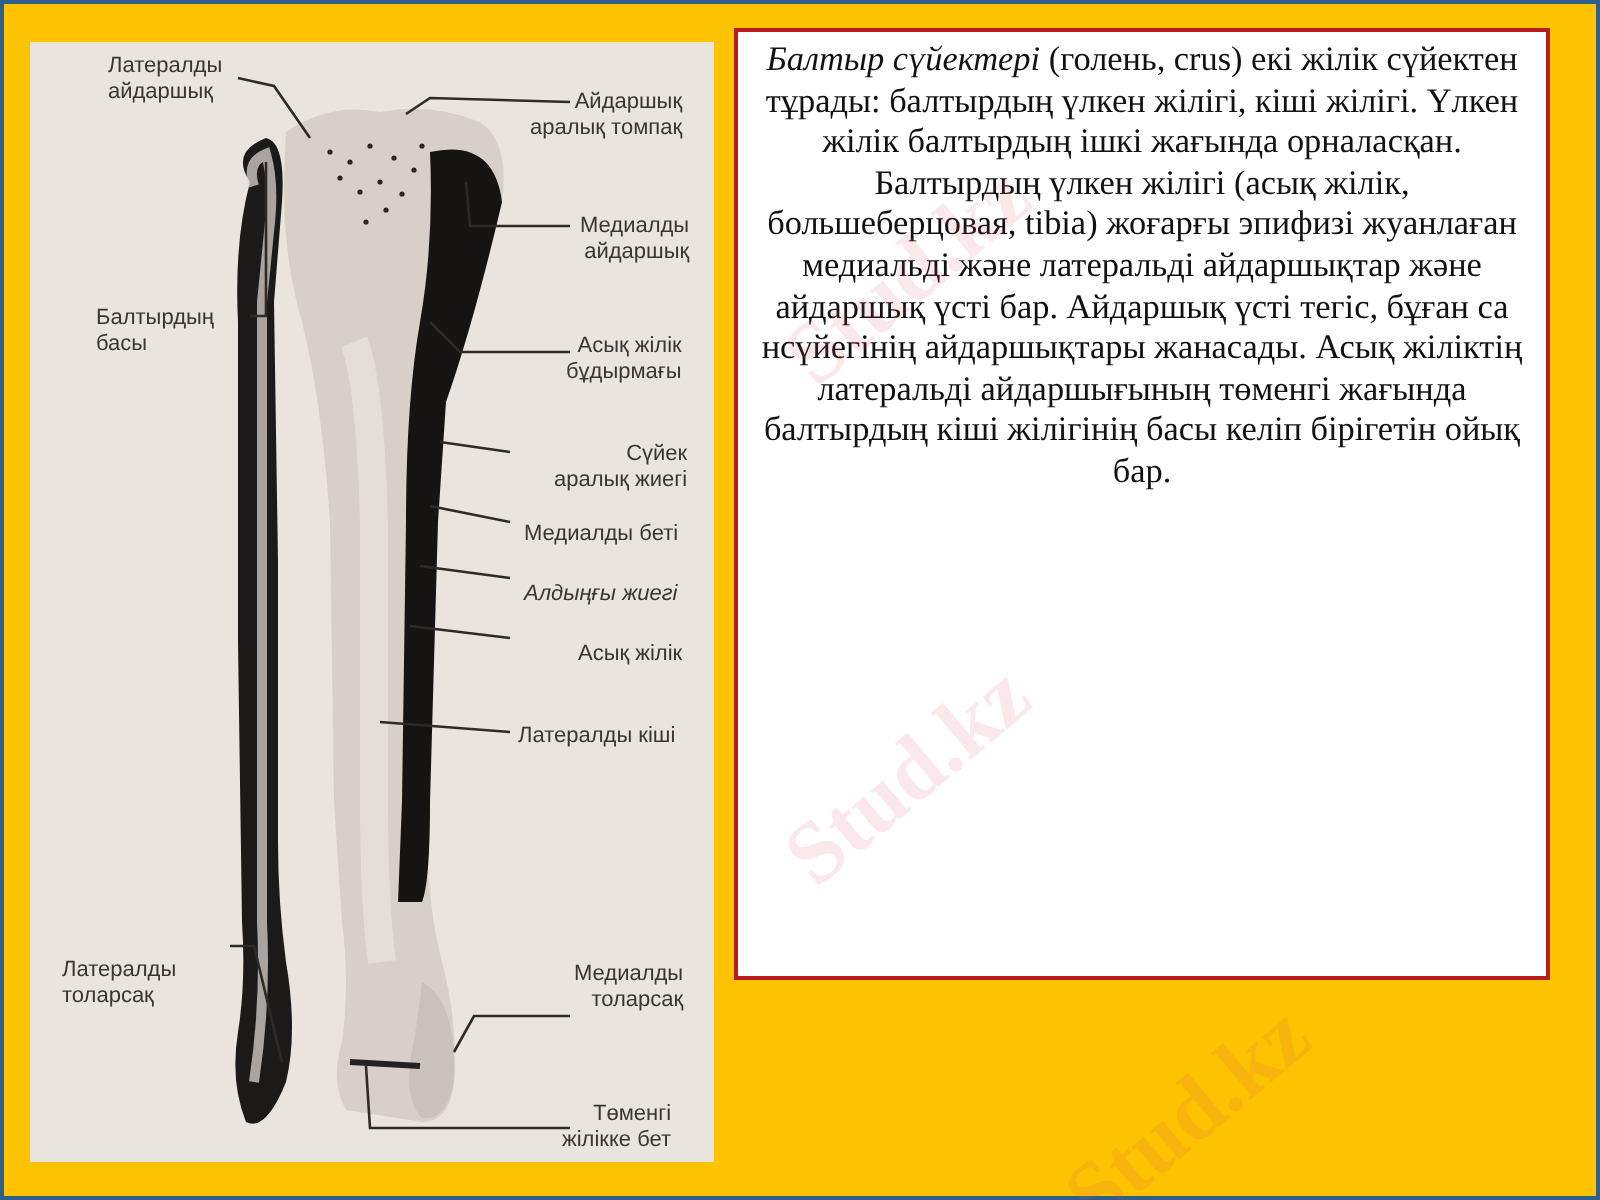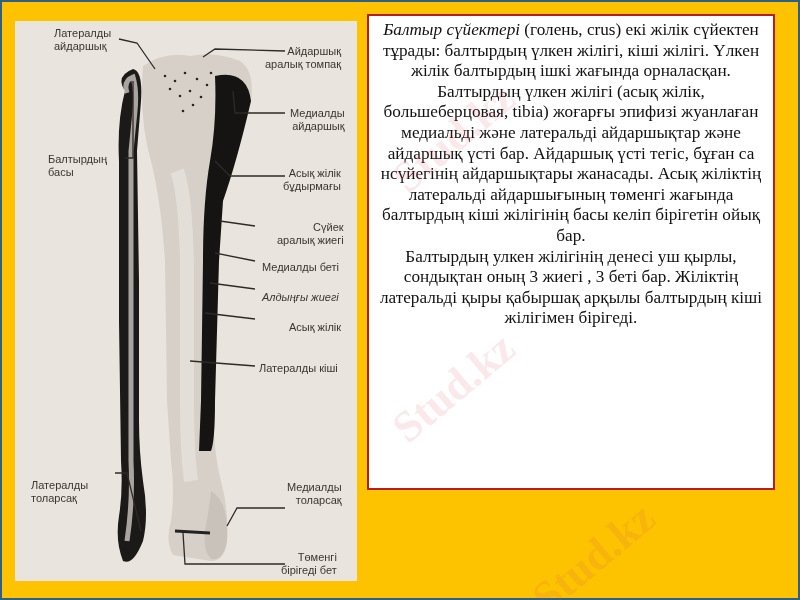--- a/index.html
+++ b/index.html
@@ -135,27 +135,26 @@
 аралық жиегі</div>
     <div class="label" style="left:247px; top:240px;">Медиалды беті</div>
     <div class="label" style="left:247px; top:270px;font-style:italic;">Алдыңғы жиегі</div>
     <div class="label" style="left:274px; top:300px;">Асық жілік</div>
     <div class="label" style="left:244px; top:341px;">Латералды кіші</div>
     <div class="label" style="left:16px; top:458px;">Латералды
 толарсақ</div>
     <div class="label right" style="left:272px; top:460px;">Медиалды
 толарсақ</div>
     <div class="label right" style="left:266px; top:530px;">Төменгі
-бірігеді бет</div>
+жілікке бет</div>
   </div>
 
   <div class="text-panel">
     <div class="text-body">
       <p><em>Балтыр сүйектері</em><span> (голень, crus) екі жілік сүйектен тұрады: балтырдың үлкен жілігі, кіші жілігі. Үлкен жілік балтырдың ішкі жағында орналасқан.</span></p>
       <p>Балтырдың үлкен жілігі (асық жілік, большеберцовая, tibia) жоғарғы эпифизі жуанлаған медиальді және латеральді айдаршықтар және айдаршық үсті бар. Айдаршық үсті тегіс, бұған са нсүйегінің айдаршықтары жанасады. Асық жіліктің латеральді айдаршығының төменгі жағында балтырдың кіші жілігінің басы келіп бірігетін ойық бар.</p>
-      <p>Балтырдың улкен жілігінің денесі уш қырлы, сондықтан оның 3 жиегі , 3 беті бар. Жіліктің латеральді қыры қабыршақ  арқылы балтырдың кіші жілігімен бірігеді.</p>
     </div>
   </div>
 
   <div class="wm" style="left:380px; top:110px; font-size:44px;">Stud.kz</div>
   <div class="wm" style="left:380px; top:360px; font-size:44px;">Stud.kz</div>
   <div class="wm" style="left:520px; top:530px; font-size:44px;">Stud.kz</div>
 </div>
 
 </body></html>

